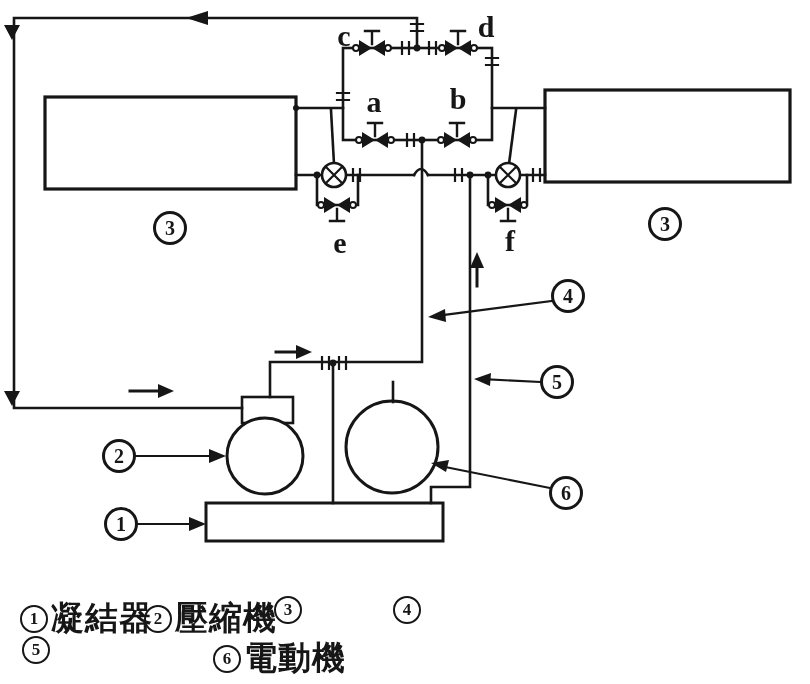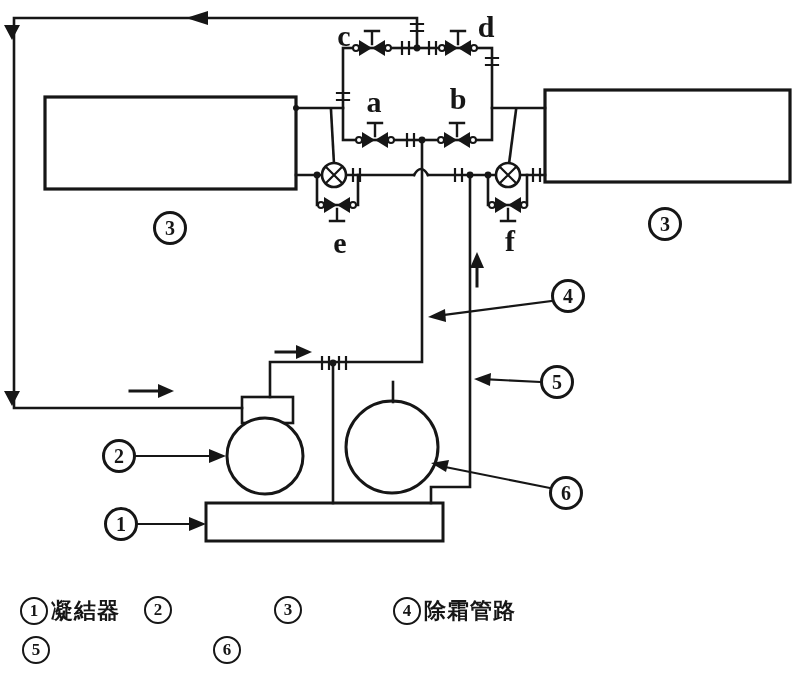--- a/index.html
+++ b/index.html
@@ -8,21 +8,21 @@
   #diagram-svg{position:absolute;left:0;top:0;}
   .cnum{position:absolute;width:34px;height:34px;border:3px solid #161616;border-radius:50%;
         box-sizing:border-box;display:flex;align-items:center;justify-content:center;
         font-size:20px;font-weight:700;line-height:1;background:#fff;}
   .vletter{position:absolute;transform:translate(-50%,-50%);font-size:30px;font-weight:700;
         line-height:1;}
   .legend-item{position:absolute;display:flex;align-items:center;gap:3px;}
   .legend-num{width:28px;height:28px;border:2.5px solid #161616;border-radius:50%;
         box-sizing:border-box;display:flex;align-items:center;justify-content:center;
         font-size:17px;font-weight:700;flex:0 0 auto;}
-  .legend-label{font-size:22px;font-weight:700;letter-spacing:1px;white-space:nowrap;}
+  .legend-label{font-size:33px;font-weight:700;letter-spacing:1px;white-space:nowrap;}
 </style>
 </head>
 <body>
 
 <div id="page">
 
   <svg id="diagram-svg" width="810" height="575" viewBox="0 0 810 575">
     <g stroke="#161616" stroke-width="2.6" fill="none" stroke-linecap="square" stroke-linejoin="miter">
 
       <rect x="45" y="97" width="251" height="92" stroke-width="3.2"></rect>
@@ -162,29 +162,30 @@
   <div class="cnum" style="left:102px;top:439px">2</div>
   <div class="cnum" style="left:104px;top:507px">1</div>
 
   <div>
     <div class="legend-item" style="left:20px;top:596px">
       <span class="legend-num">1</span>
       <span class="legend-label">凝結器</span>
     </div>
     <div class="legend-item" style="left:144px;top:596px">
       <span class="legend-num">2</span>
+      <span class="legend-label">壓縮機</span>
     </div>
     <div class="legend-item" style="left:274px;top:596px">
       <span class="legend-num">3</span>
     </div>
     <div class="legend-item" style="left:393px;top:596px">
       <span class="legend-num">4</span>
-      <span class="legend-label">除霜管路</span>
     </div>
     <div class="legend-item" style="left:22px;top:636px">
       <span class="legend-num">5</span>
     </div>
     <div class="legend-item" style="left:213px;top:636px">
       <span class="legend-num">6</span>
+      <span class="legend-label">電動機</span>
     </div>
   </div>
 
 </div>
 
 </body></html>

